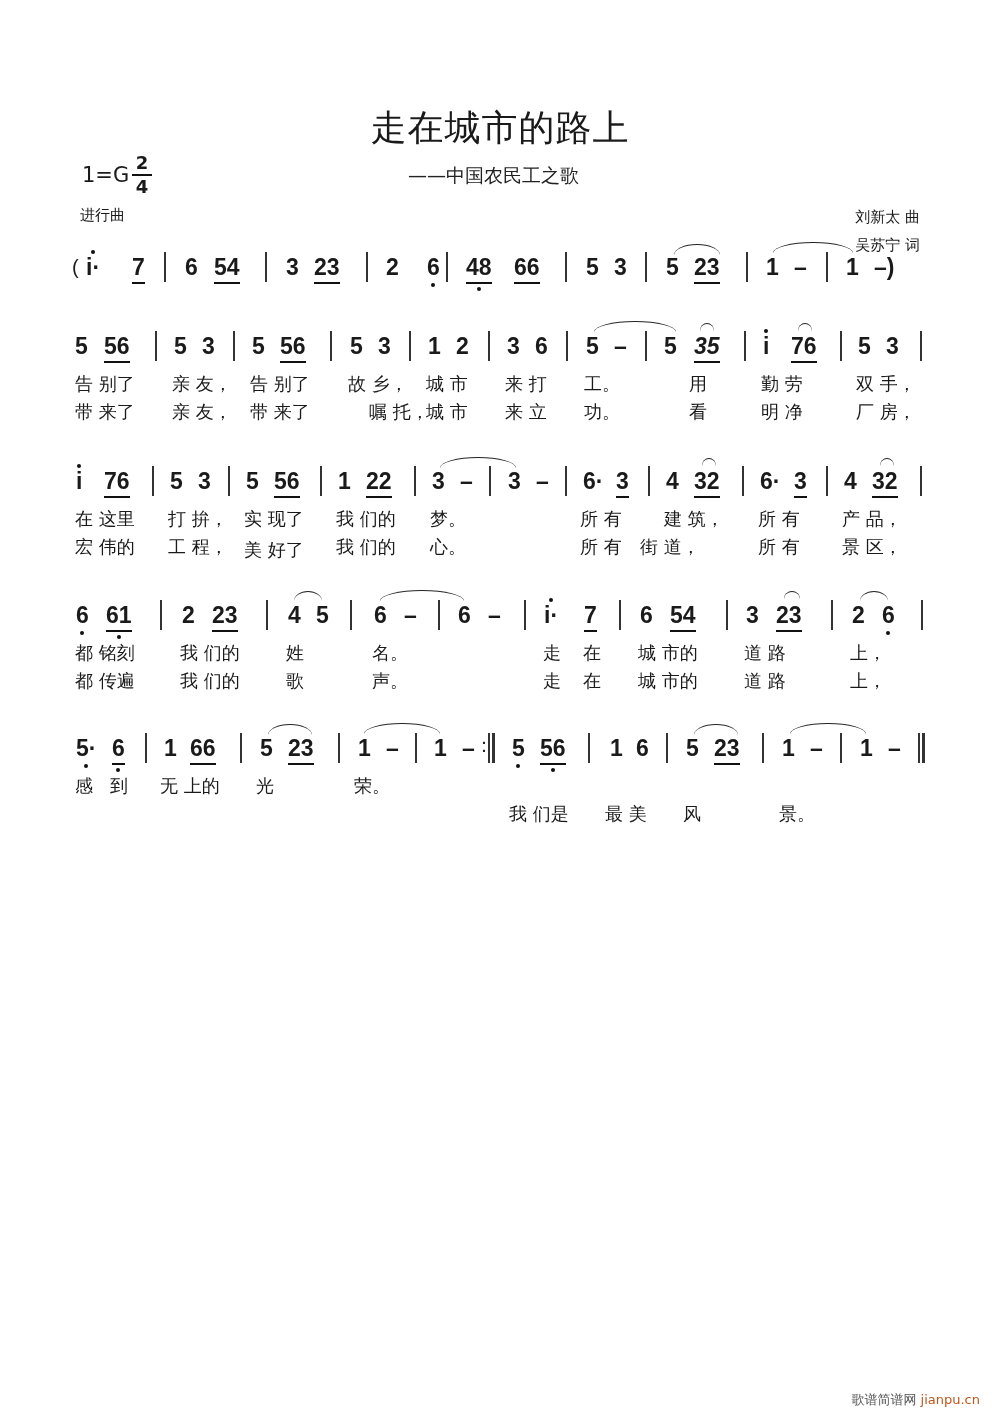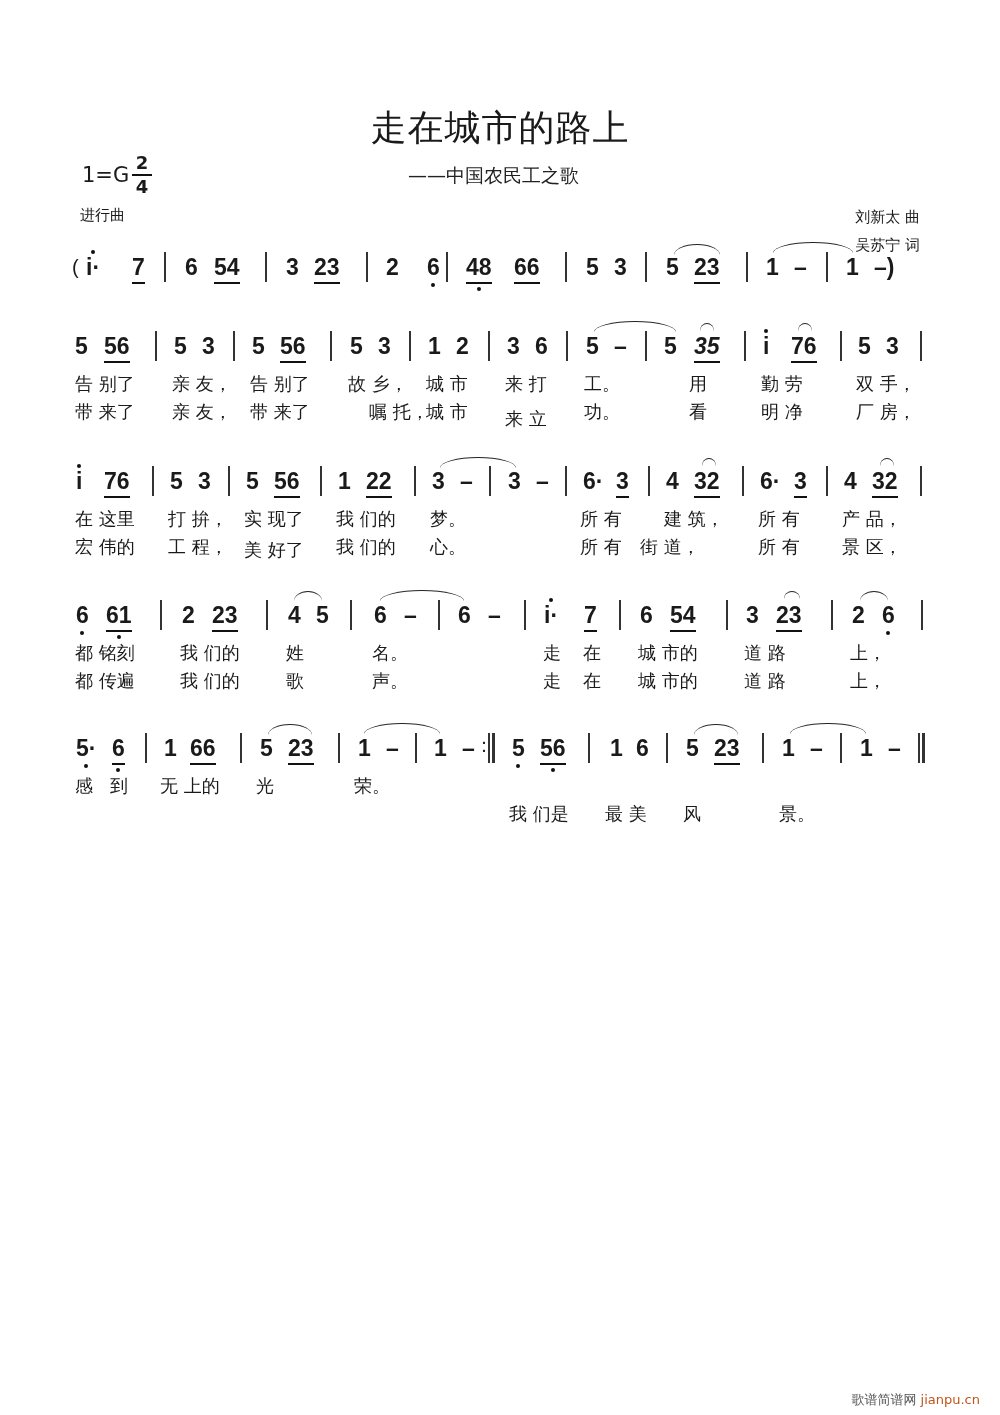--- a/index.html
+++ b/index.html
@@ -129,21 +129,21 @@
   <div class="lyr" style="top:47px;left:584px;">工。</div>
   <div class="lyr" style="top:47px;left:689px;">用</div>
   <div class="lyr" style="top:47px;left:761px;">勤 劳</div>
   <div class="lyr" style="top:47px;left:856px;">双 手，</div>
 
   <div class="lyr" style="top:75px;left:75px;">带 来了</div>
   <div class="lyr" style="top:75px;left:172px;">亲 友，</div>
   <div class="lyr" style="top:75px;left:250px;">带 来了</div>
   <div class="lyr" style="top:75px;left:348px;padding-left:21px;">嘱 托，</div>
   <div class="lyr" style="top:75px;left:426px;">城 市</div>
-  <div class="lyr" style="top:82px;left:505px;text-align:right;">来 立</div>
+  <div class="lyr" style="top:75px;left:505px;text-align:right;">来 立</div>
   <div class="lyr" style="top:75px;left:584px;">功。</div>
   <div class="lyr" style="top:75px;left:689px;">看</div>
   <div class="lyr" style="top:75px;left:761px;">明 净</div>
   <div class="lyr" style="top:75px;left:856px;">厂 房，</div>
 </div>
 
 <div class="row" style="top:460px;">
   <div class="notes">
     <span class="tok dot-above" style="left:76px;">i</span>
     <span class="tok ul" style="left:104px;">76</span>

